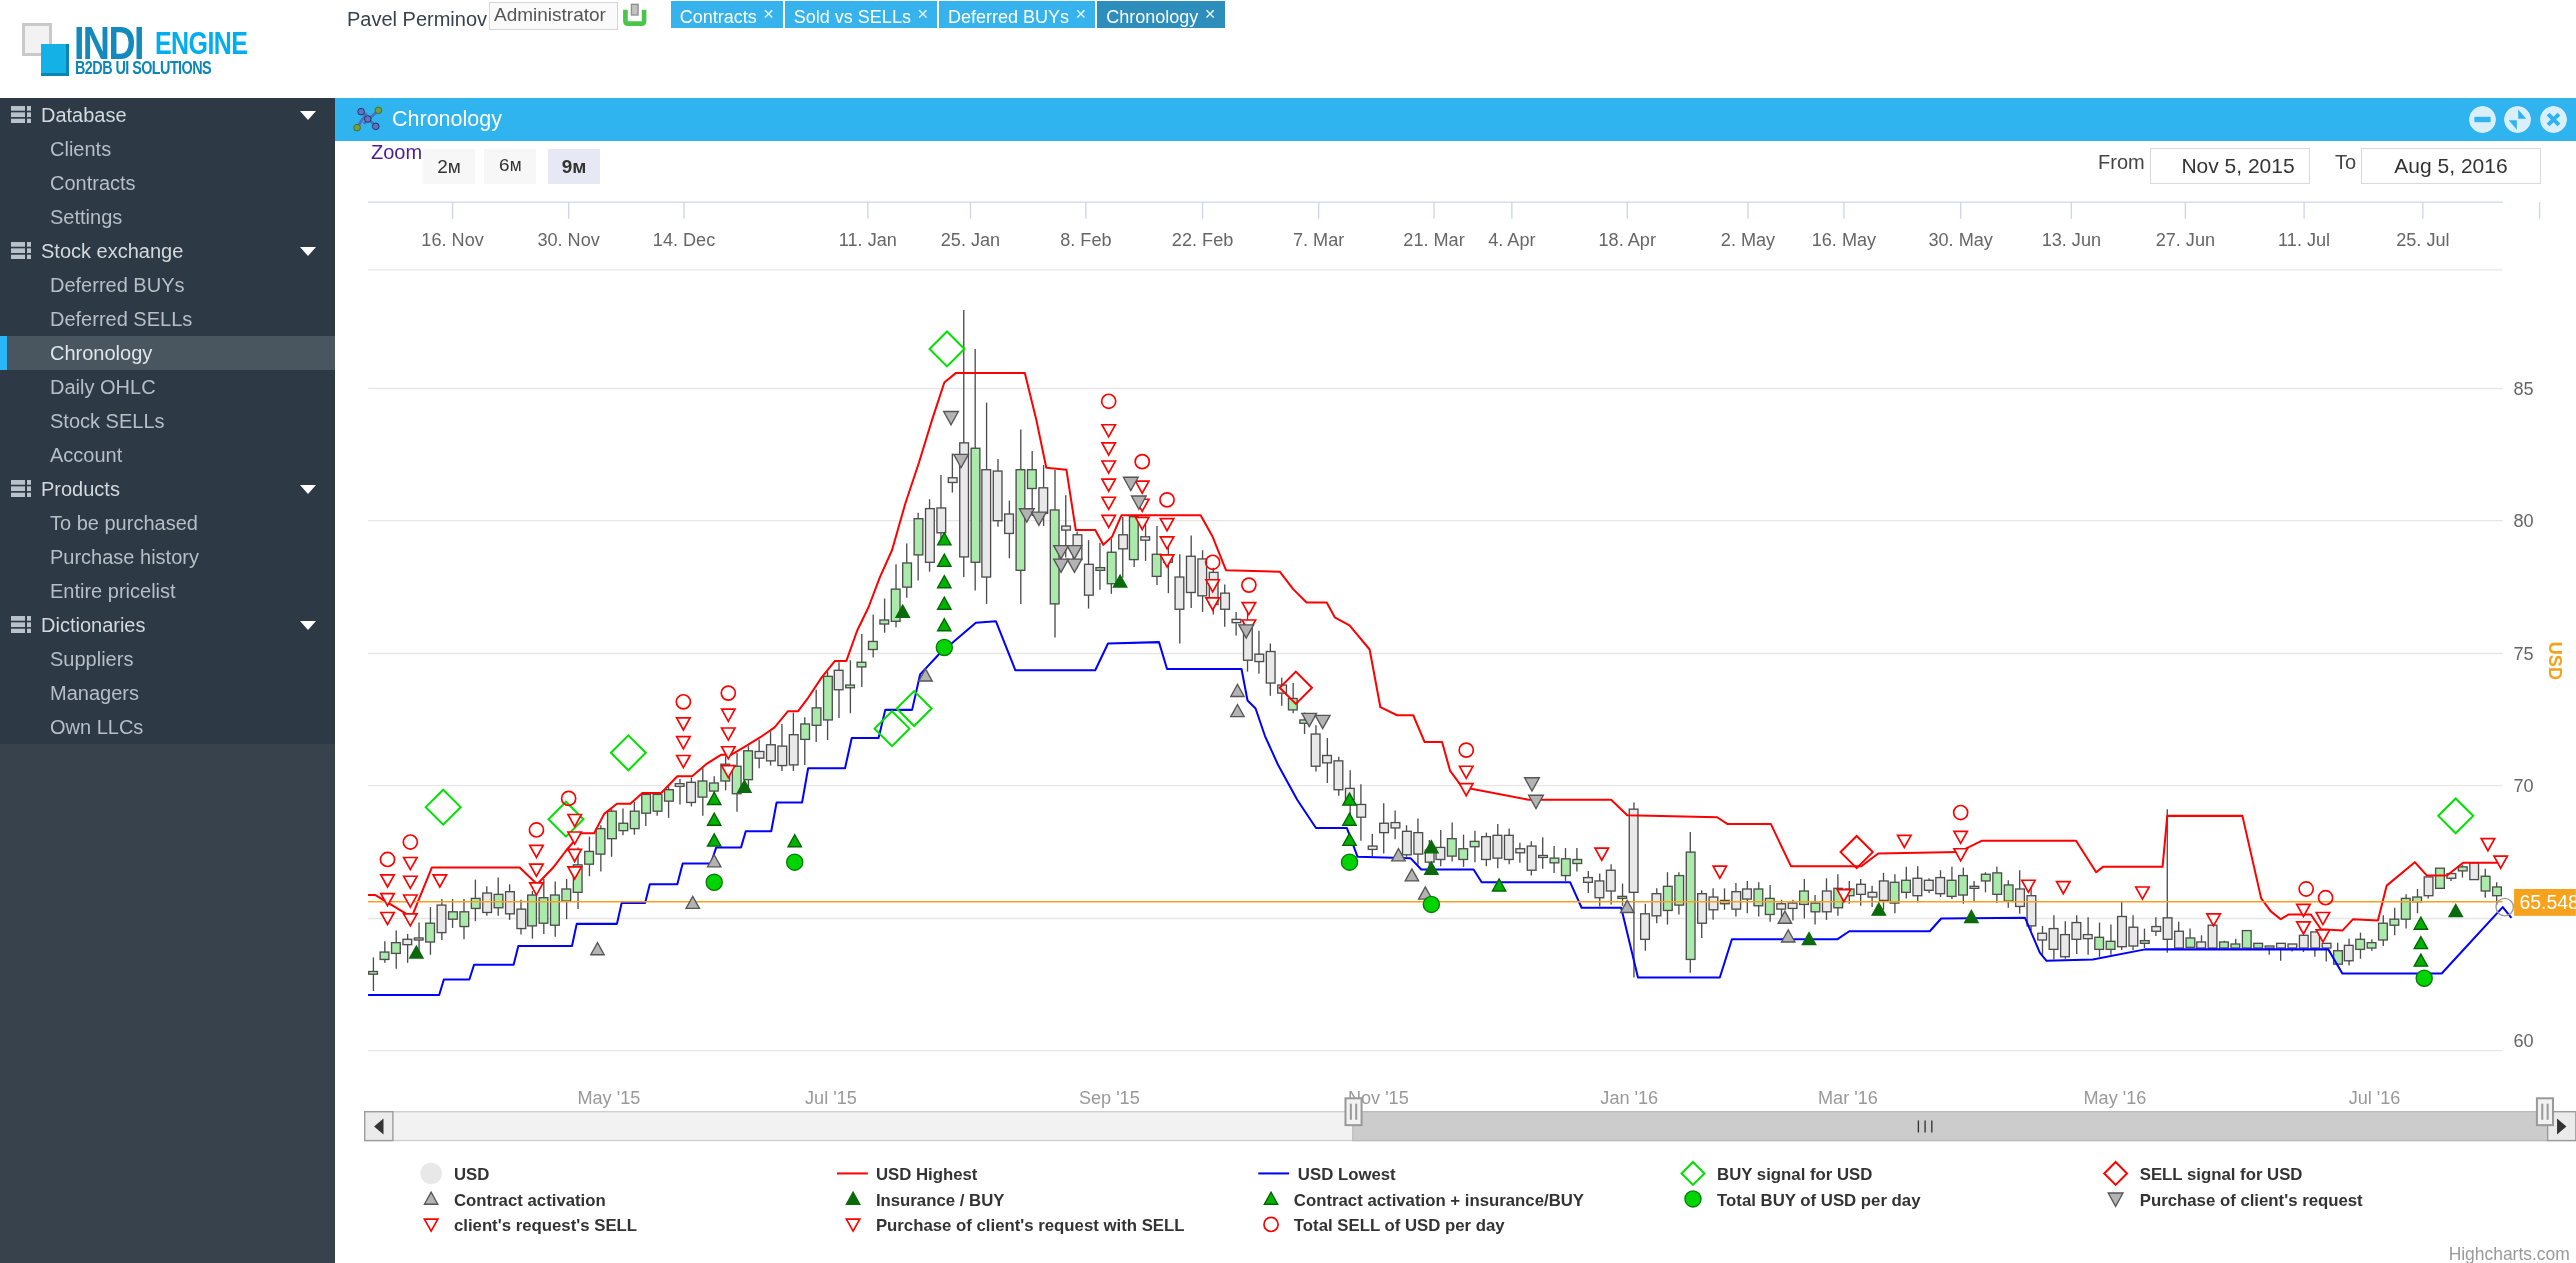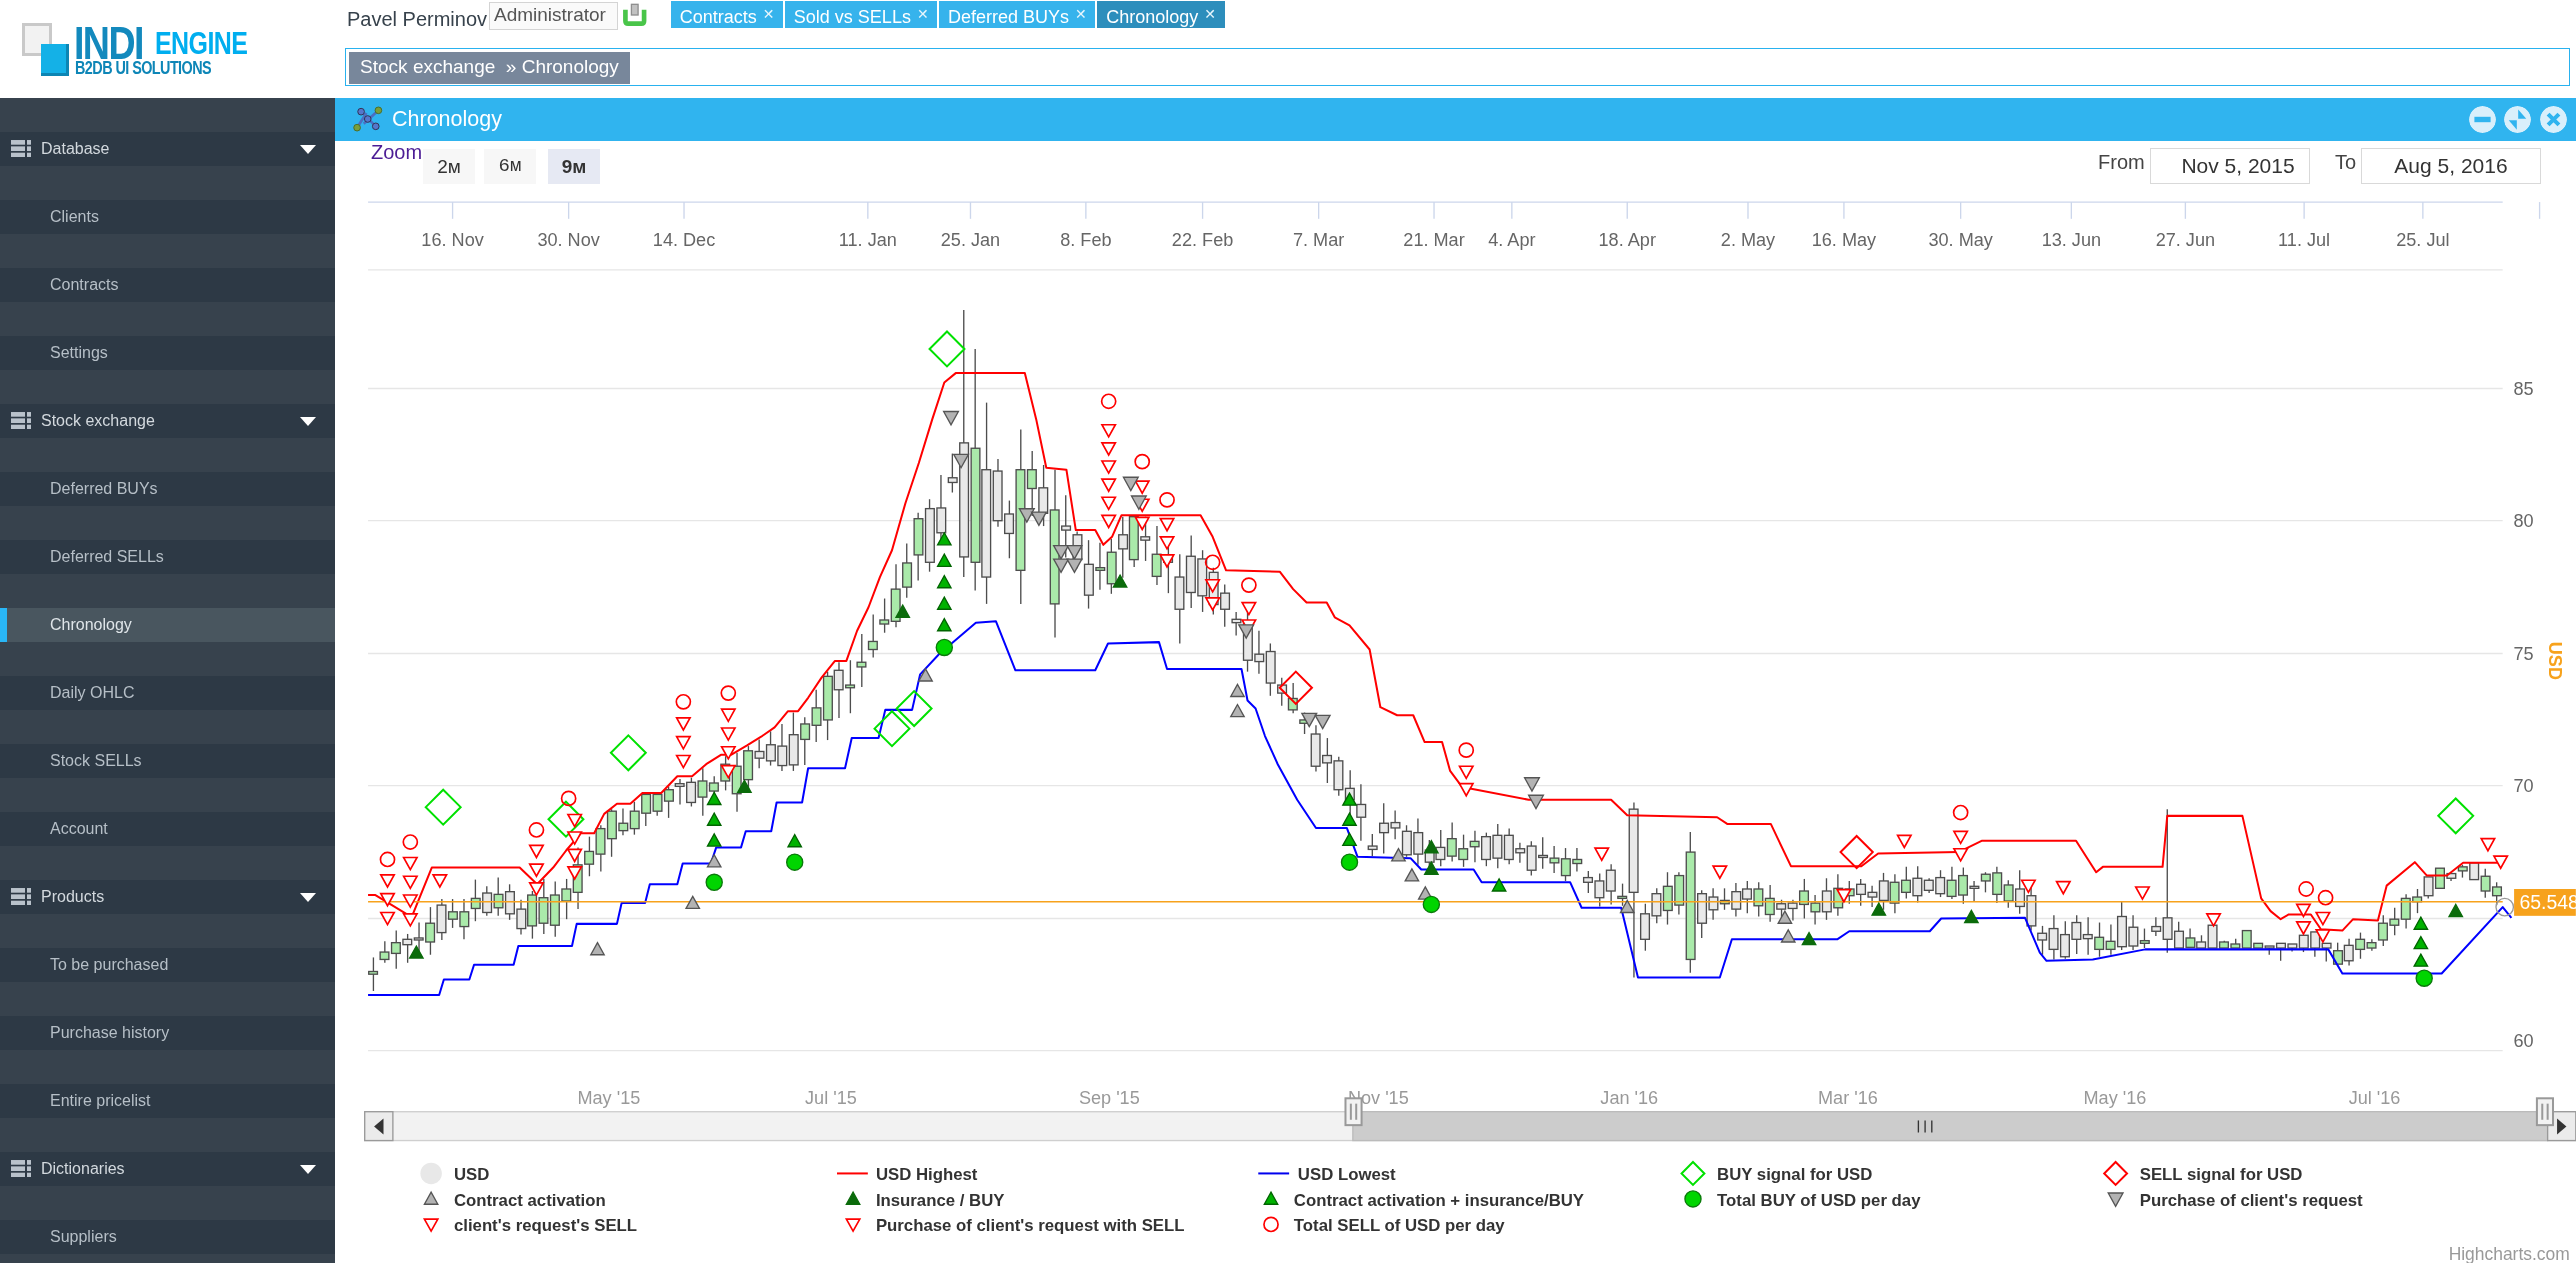--- a/index.html
+++ b/index.html
@@ -16,21 +16,21 @@
 .gico { position:absolute; left:622px; top:3.4px; width:25.5px; height:24px; }
 .tabs { position:absolute; left:671px; top:0.7px; height:27.5px; display:flex; }
 .tab { background:#36b3ec; color:#fff; font-size:18px; height:27.5px; line-height:27.5px; padding:0 8.7px; margin-right:2px; white-space:nowrap; }
 .tab .x { font-size:14px; vertical-align:4px; margin-left:6px; color:#e8f6fd; }
 .tab.on { background:#2d8ebc; }
 .crumbwrap { position:absolute; left:345px; top:48px; width:2225px; height:38px; border:1.3px solid #29b2ef; background:#fff; }
 .crumb { position:absolute; left:3.4px; top:3.4px; height:32px; background:#78879b; color:#fff; font-size:19px; line-height:30px; padding:0 10.7px; }
 
 #side { position:absolute; left:0; top:98px; width:335px; height:1166px; background:#37424d; }
 #menu { position:absolute; left:0; top:0; width:335px; }
-.mi { position:relative; height:34px; line-height:34px; color:#b6bfc7; font-size:16px; background:#2d3945;margin-top:34px; }
+.mi { position:relative; height:34px; line-height:34px; color:#b6bfc7; font-size:20px; background:#2d3945; }
 .mi span { margin-left:41px; }
 .mi .ind { margin-left:50px; }
 .mh { color:#d3d9de; }
 .mico { position:absolute; left:10.7px; top:8px; }
 .car { position:absolute; right:19px; top:13.4px; width:0; height:0; border-left:8px solid transparent; border-right:8px solid transparent; border-top:9.4px solid #fff; }
 .act { background:#49565f; border-left:7.4px solid #29b6f6; color:#dfe5e9; }
 .act .ind { margin-left:43px; }
 
 #pbar { position:absolute; left:335px; top:98px; width:2241px; height:43px; background:#30b4ef; }
 #pbar .ttl { position:absolute; left:57px; top:9.4px; font-size:21.5px; color:#fff; }
@@ -58,23 +58,20 @@
     <svg class="gico" viewBox="0 0 38 36">
       <rect x="14" y="2" width="10" height="16" fill="#c2c2c2" stroke="#8f8f8f" stroke-width="2"></rect>
       <path d="M5,10 L5,27 Q5,31 9,31 L29,31 Q33,31 33,27 L33,10" fill="none" stroke="#49c549" stroke-width="7"></path>
     </svg>
     <div class="tabs">
       <div class="tab">Contracts<span class="x">✕</span></div>
       <div class="tab">Sold vs SELLs<span class="x">✕</span></div>
       <div class="tab">Deferred BUYs<span class="x">✕</span></div>
       <div class="tab on">Chronology<span class="x">✕</span></div>
     </div>
-    <div class="crumbwrap">
-        <div class="crumb">Stock exchange&nbsp; » Chronology</div>
-      </div>
   </div>
   <div id="side">
       <div id="menu">
         <div class="mi mh"><svg class="mico" width="20" height="17.4" viewBox="0 0 30 26">
             <rect x="0" y="0" width="21" height="7" fill="#b9c2cb"></rect>
             <rect x="24" y="0" width="6" height="7" fill="#b9c2cb"></rect>
             <rect x="0" y="9.5" width="21" height="7" fill="#b9c2cb"></rect>
             <rect x="24" y="9.5" width="6" height="7" fill="#b9c2cb"></rect>
             <rect x="0" y="19" width="21" height="7" fill="#b9c2cb"></rect>
             <rect x="24" y="19" width="6" height="7" fill="#b9c2cb"></rect>

